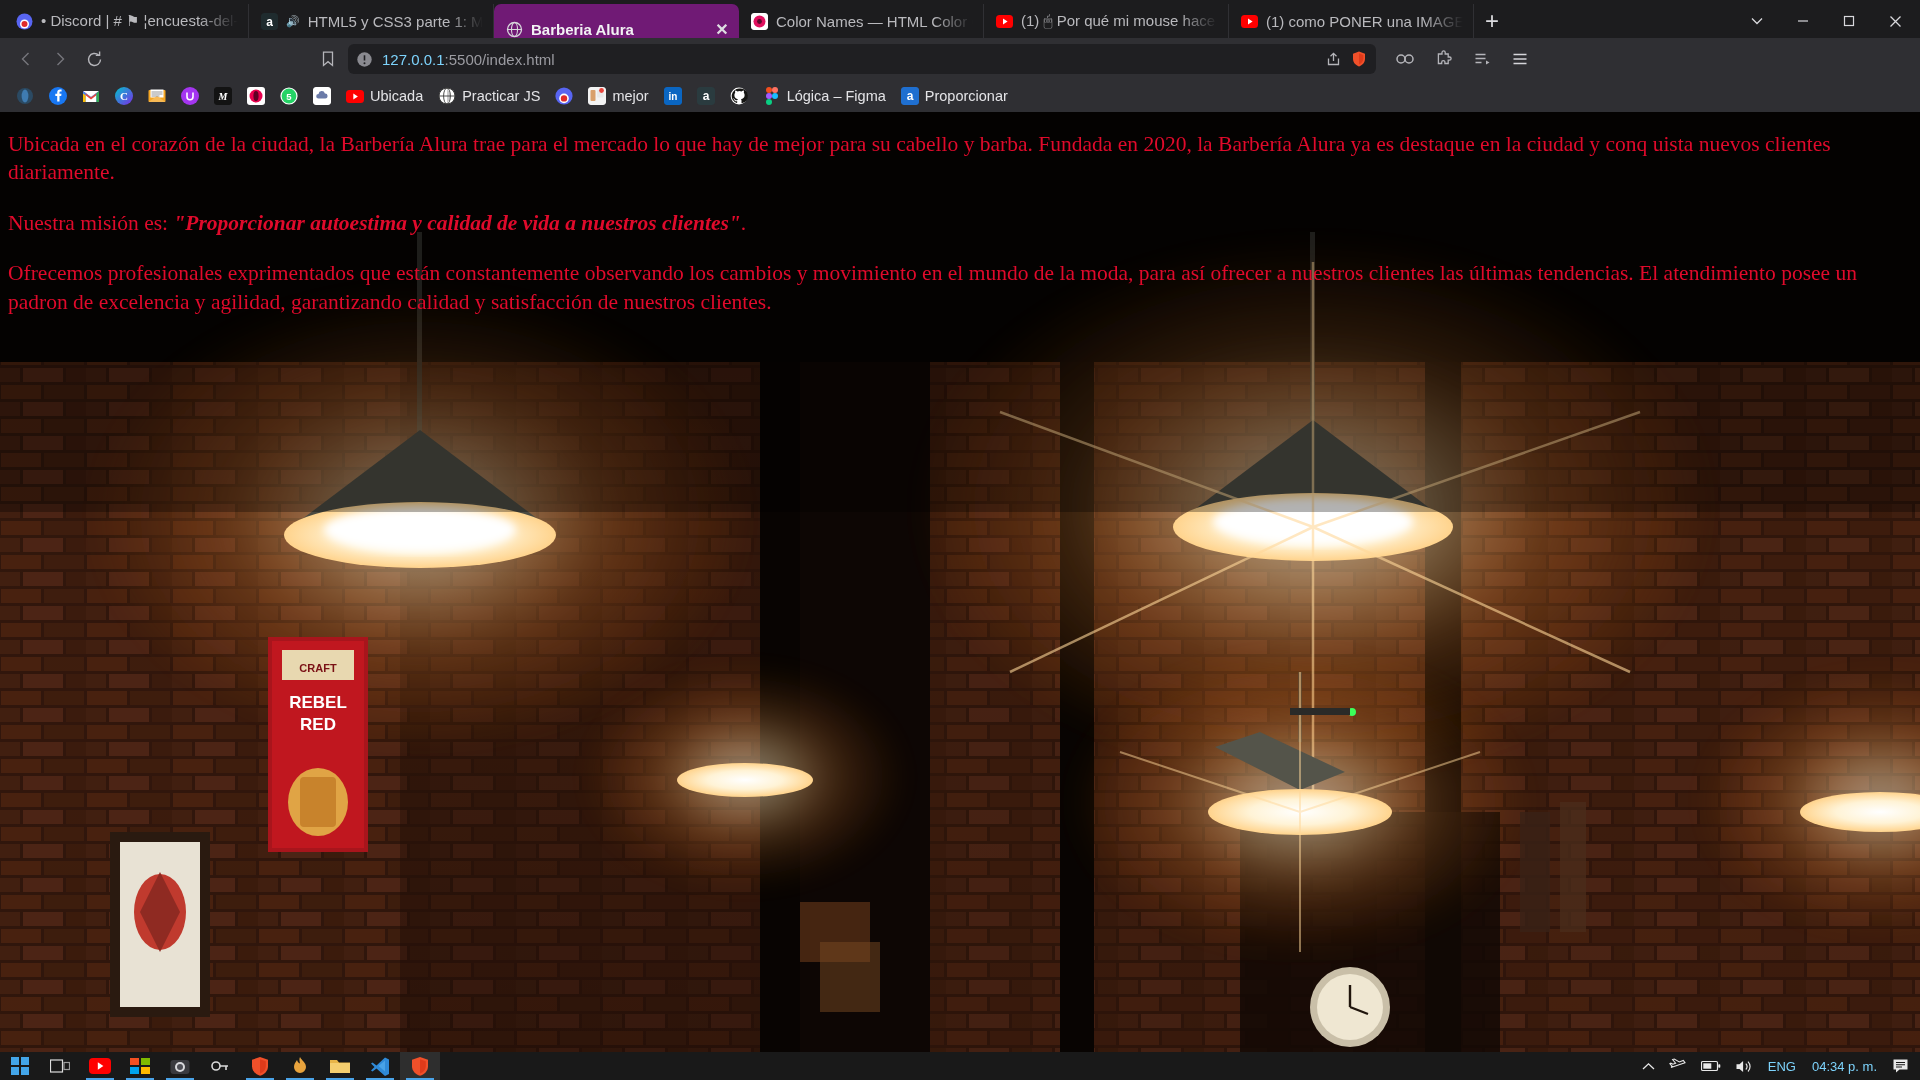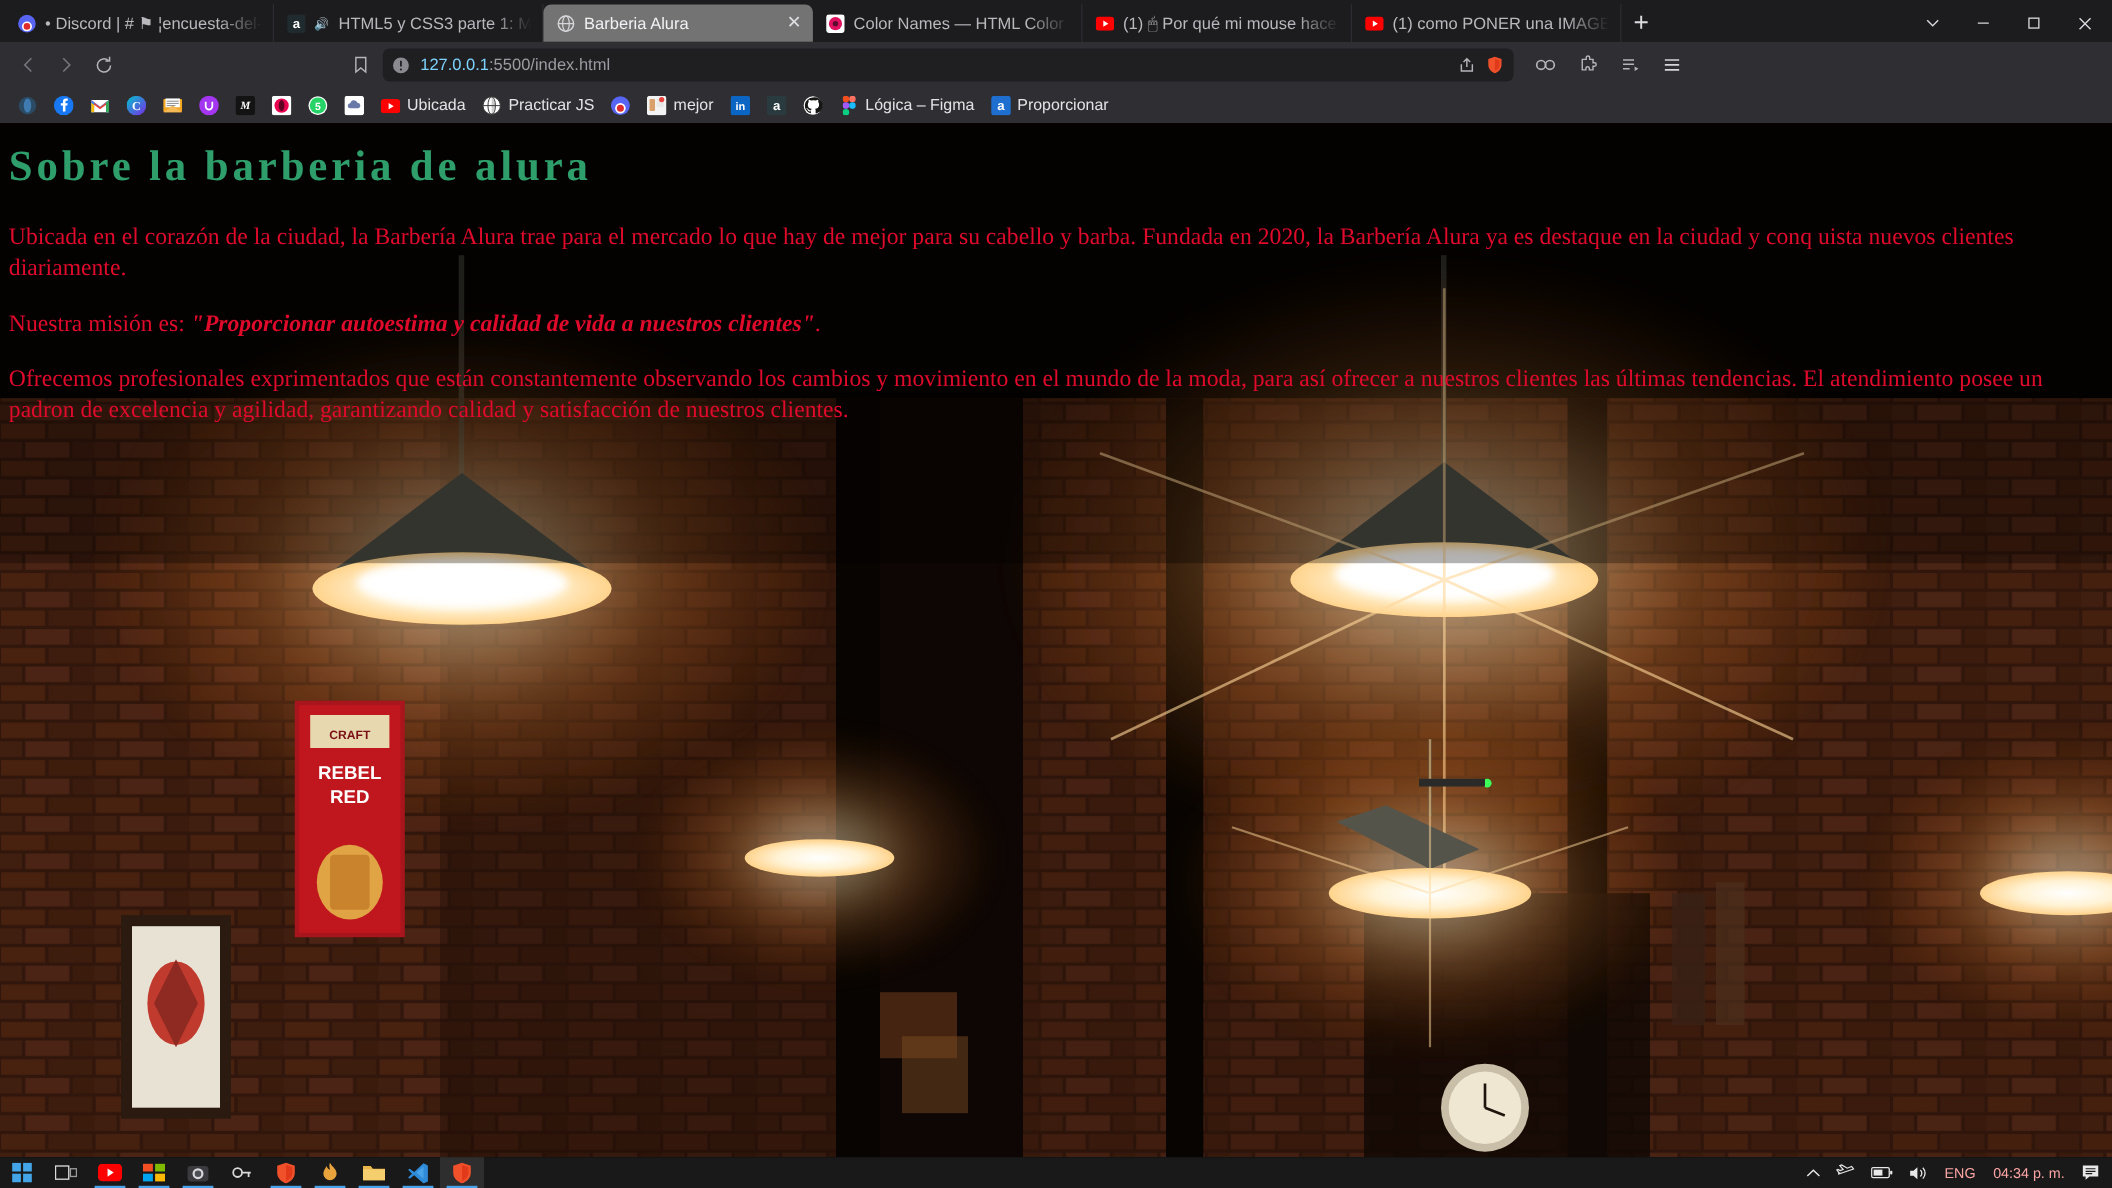--- a/index.html
+++ b/index.html
@@ -45,25 +45,26 @@
   }
   .tab .tab-title {
     overflow: hidden;
     text-overflow: clip;
     white-space: nowrap;
     flex: 1;
     -webkit-mask-image: linear-gradient(to right, #000 80%, transparent 100%);
             mask-image: linear-gradient(to right, #000 80%, transparent 100%);
   }
   .tab.active {
-    background: #737373;
+    background: #701a75;
     color: #f2f2f4;
     border-radius: 7px 7px 0 0;
     border-right: none;
-    font-weight: 400;
+    font-weight: 700;
+    align-items: flex-end;
   }
   .tab .favicon {
     width: 17px; height: 17px;
     flex: 0 0 17px;
     border-radius: 3px;
     display: inline-flex;
     align-items: center;
     justify-content: center;
     font-size: 11px;
     overflow: hidden;
@@ -239,21 +240,21 @@
     width: 28px; height: 2px;
     background: #4aa3e8;
   }
   .tb-item.active { background: #2e2e2e; }
   .tb-right {
     margin-left: auto;
     display: flex;
     gap: 0;
     height: 28px;
     padding-right: 4px;
-    color: #fca5a5;
+    color: #7dd3fc;
     font-size: 13px;
   }
   .tb-sys {
     padding: 0 7px;
     height: 28px;
     display: flex; align-items: center; justify-content: center;
   }
   .tb-clock {
     padding: 0 8px;
     height: 28px;
@@ -763,21 +764,20 @@
         <rect x="820" y="830" width="60" height="70" fill="#7a4a22" opacity="0.5"></rect>
 
         <circle cx="1352" cy="600" r="4" fill="#3cff5a"></circle>
         <rect x="1290" y="596" width="60" height="7" fill="#2a2a28"></rect>
 
         <rect width="1920" height="400" fill="#000" opacity="0.30"></rect>
       </svg>
     </div>
 
     <div class="page-content">
-      <h1 class="page-title">Sobre la barberia de alura</h1>
 
       <p class="page-p"><span>Ubicada en el corazón de la ciudad, </span><b>la Barbería Alura</b><span> trae para el mercado lo que hay de mejor para su cabello y barba. Fundada en 2020, la Barbería Alura ya es destaque en la ciudad y conq uista nuevos clientes diariamente.</span></p>
 
       <p class="page-p"><span>Nuestra misión es: </span><span class="mission-quote">"Proporcionar autoestima y calidad de vida a nuestros clientes"</span><span>.</span></p>
 
       <p class="page-p">Ofrecemos profesionales exprimentados que están constantemente observando los cambios y movimiento en el mundo de la moda, para así ofrecer a nuestros clientes las últimas tendencias. El atendimiento posee un padron de excelencia y agilidad, garantizando calidad y satisfacción de nuestros clientes.</p>
     </div>
   </div>
 
   <div class="taskbar">

